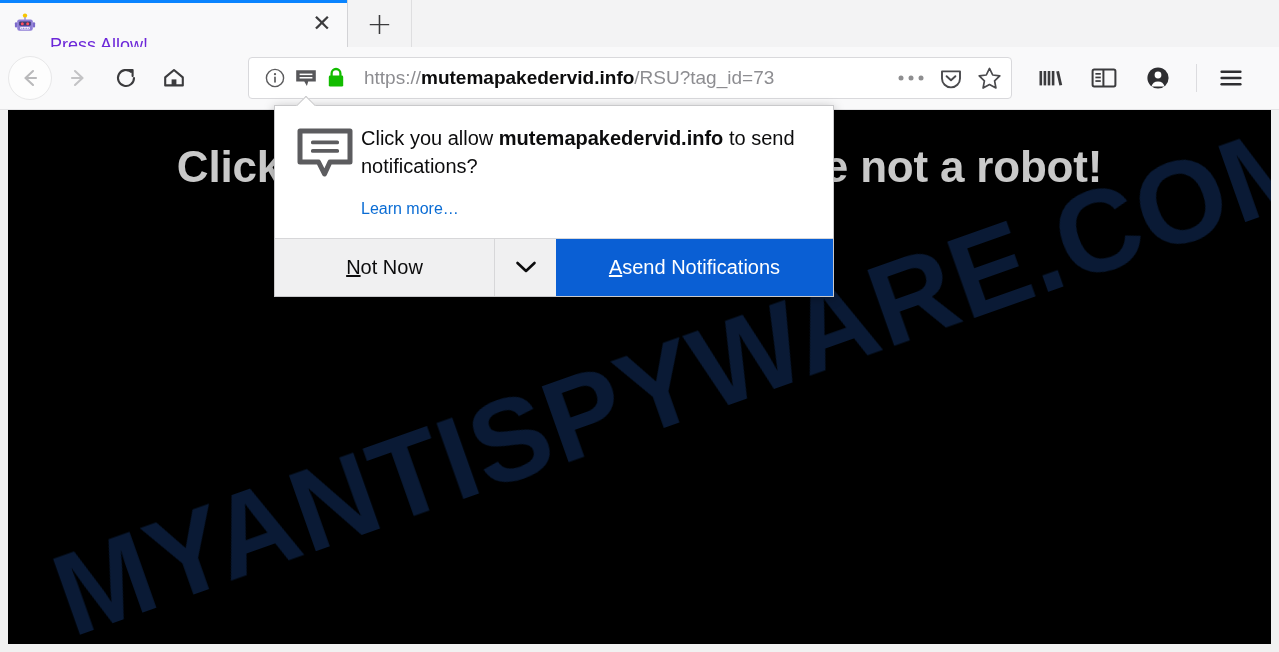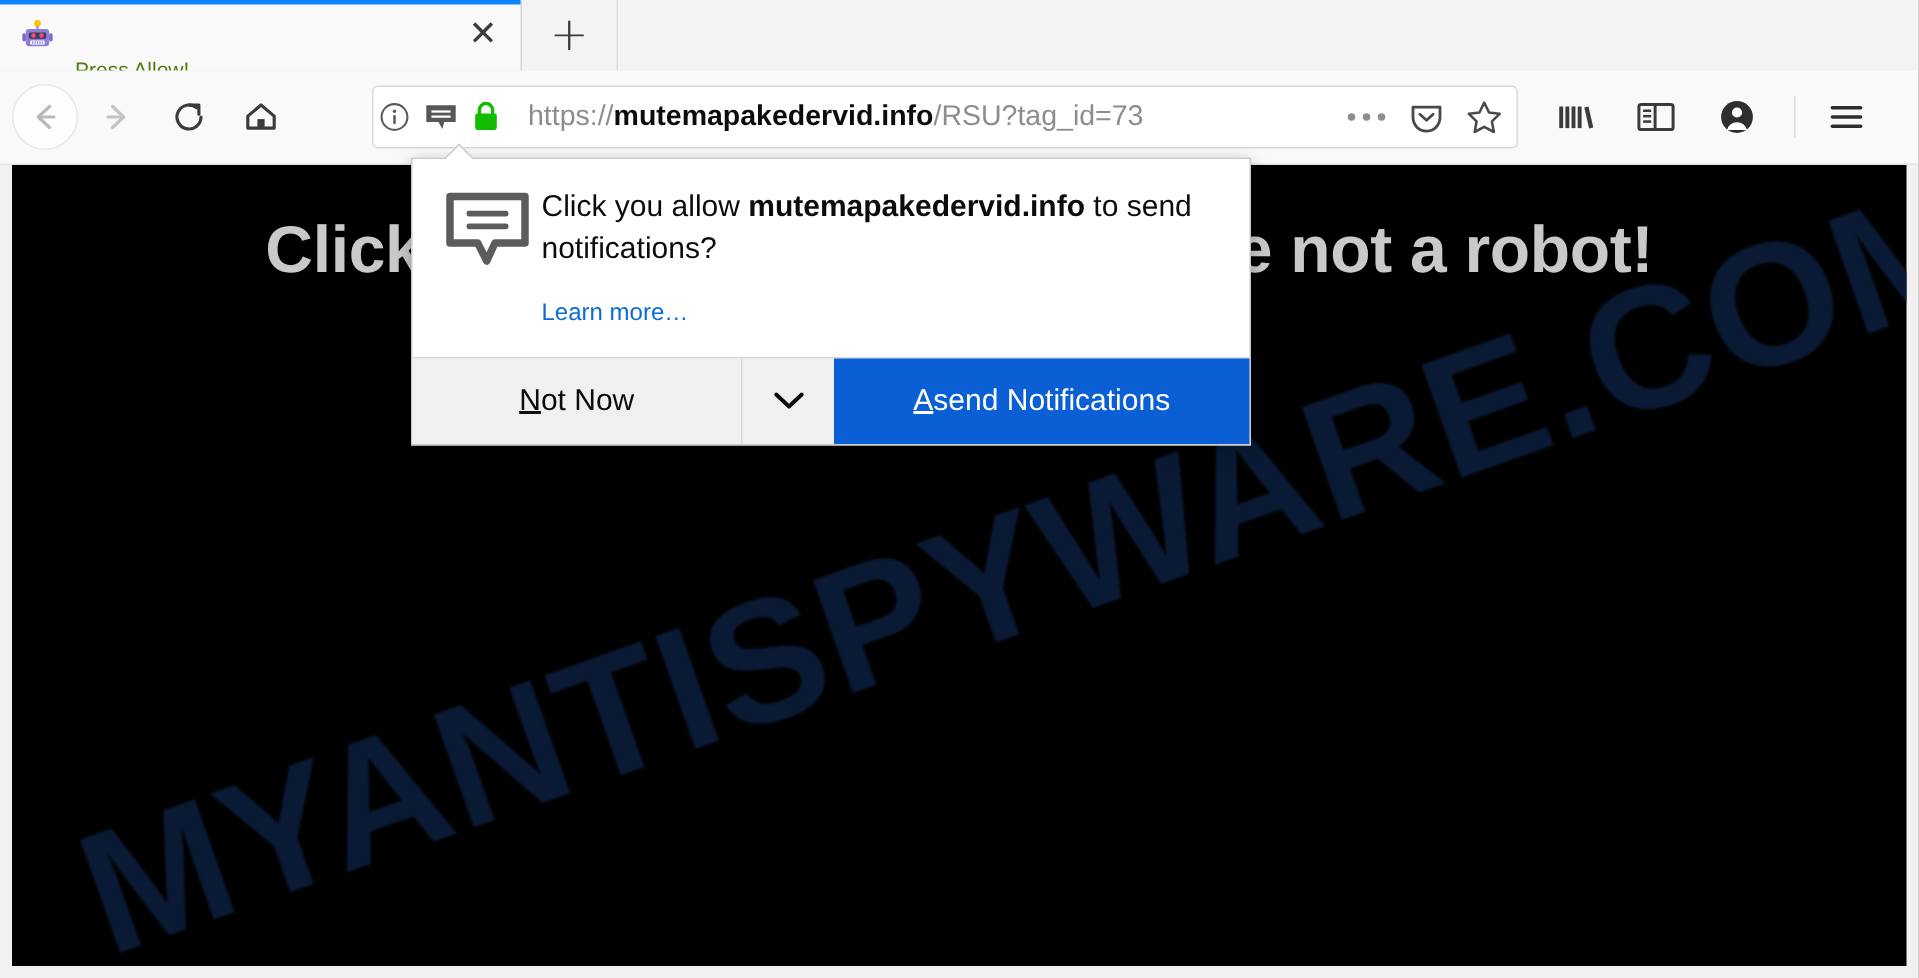--- a/index.html
+++ b/index.html
@@ -40,22 +40,22 @@
     background: #0a84ff;
   }
   .tab-favicon {
     width: 22px; height: 22px;
     flex: 0 0 22px;
     margin-right: 14px;
     position: relative;
   }
   .tab-title {
     flex: 1 1 auto;
-    font-size: 14px;
-    color: #4d7c0f;
+    font-size: 18px;
+    color: #6d28d9;
     white-space: nowrap;
     overflow: hidden;
     text-overflow: ellipsis;
     margin-top: 44px;
   }
   .tab-close {
     flex: 0 0 30px;
     height: 30px;
     display: flex; align-items: center; justify-content: center;
     font-size: 23px;
@@ -100,21 +100,21 @@
   
   .urlbar {
     flex: 1 1 auto;
     height: 42px;
     margin: 0 16px 0 48px;
     background: #ffffff;
     border: 1px solid #d9d9dc;
     border-radius: 4px;
     display: flex;
     align-items: center;
-    padding: 0 8px 0 2px;
+    padding: 0 8px 0 14px;
     min-width: 0;
     position: relative;
   }
   .url-icon {
     flex: 0 0 auto;
     display: flex; align-items: center; justify-content: center;
     margin-right: 7px;
   }
   .url-text {
     flex: 1 1 auto;

